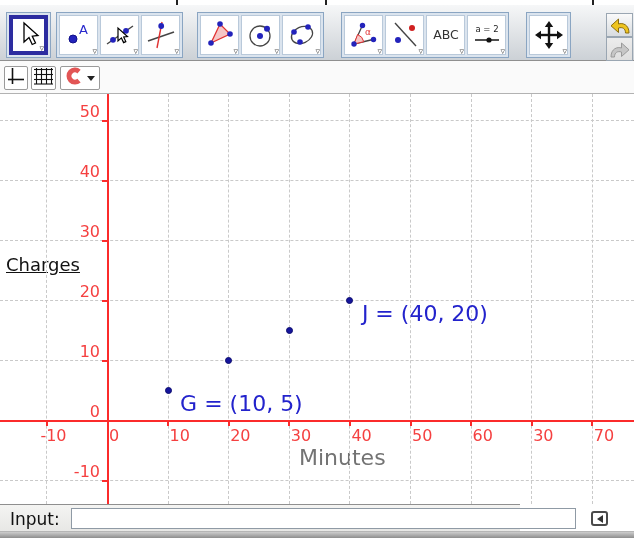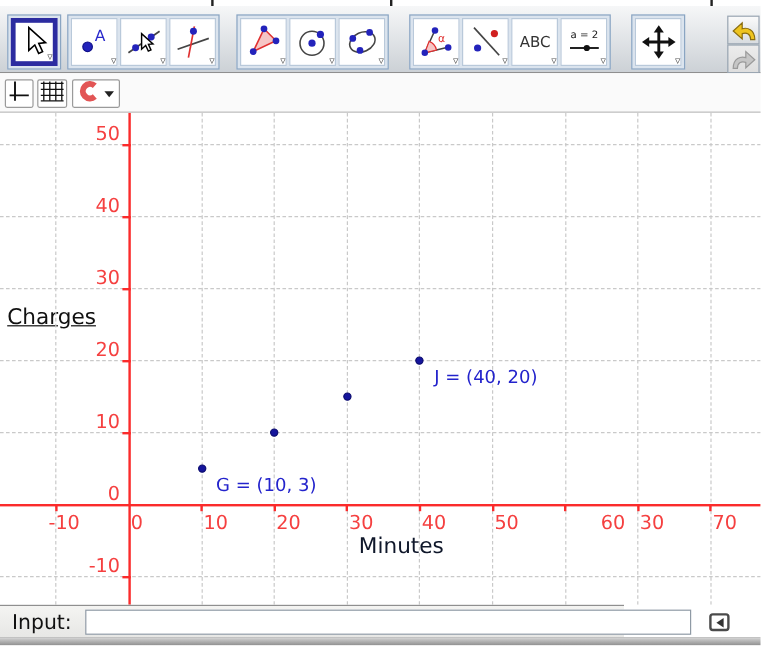--- a/index.html
+++ b/index.html
@@ -32,23 +32,23 @@
   .dd{width:0;height:0;border-left:4px solid transparent;border-right:4px solid transparent;border-top:5px solid #222;}
   
   #graph{position:absolute;left:0;top:94px;width:634px;height:410px;background:#fff;overflow:hidden;}
   .gridv{position:absolute;top:0;height:410px;width:0;border-left:1px dashed #c9c9c9;}
   .gridh{position:absolute;left:0;width:634px;height:0;border-top:1px dashed #c9c9c9;}
   .axis{position:absolute;background:#fb2b2b;}
   .tick{position:absolute;background:#fb2b2b;}
   .xlab,.ylab{position:absolute;color:#f54040;font-size:16px;line-height:17px;white-space:nowrap;}
   .ylab{width:58px;text-align:right;}
   .pt{position:absolute;width:7px;height:7px;border-radius:50%;background:#15159c;border:1px solid #0d0d70;box-sizing:border-box;}
-  .ptlab{position:absolute;color:#2323cc;font-size:15px;line-height:20px;white-space:nowrap;}
+  .ptlab{position:absolute;color:#2323cc;font-size:22px;line-height:20px;white-space:nowrap;}
   #ylabel{position:absolute;left:6px;top:160px;color:#111;font-size:18px;text-decoration:underline;}
-  #xlabel{position:absolute;left:299px;top:351px;color:#0f172a;font-size:18px;}
+  #xlabel{position:absolute;left:299px;top:351px;color:#737373;font-size:22px;}
   
   #inputbar{position:absolute;left:0;top:504px;width:520px;height:27px;
             background:linear-gradient(#f4f4f2,#e7e7e5);border-top:1px solid #8f8f8f;box-sizing:border-box;}
   #input-label{position:absolute;left:10px;top:4px;font-size:17px;color:#111;}
   #input-field{position:absolute;left:71px;top:3px;width:505px;height:21px;border:1px solid #8f9aa5;
                background:#fff;box-sizing:border-box;font-size:14px;padding:0 4px;outline:none;}
   #input-toggle{position:absolute;left:591px;top:6px;width:17px;height:15px;border:2px solid #4a4a4a;
                 border-radius:3px;box-sizing:border-box;display:flex;align-items:center;justify-content:center;background:transparent;}
   .tri-left{width:0;height:0;border-top:4px solid transparent;border-bottom:4px solid transparent;border-right:6px solid #333;}
   #bottom-strip{position:absolute;left:0;top:531px;width:634px;height:7px;
@@ -250,40 +250,40 @@
       <div class="xlab" style="left: 169.6px; top: 332.5px; color: rgb(245, 64, 64);">10</div>
       <div class="tick" style="left: 227.7px; top: 325.5px; width: 2px; height: 6px; background: rgb(251, 43, 43);"></div>
       <div class="xlab" style="left: 230.2px; top: 332.5px; color: rgb(245, 64, 64);">20</div>
       <div class="tick" style="left: 288.3px; top: 325.5px; width: 2px; height: 6px; background: rgb(251, 43, 43);"></div>
       <div class="xlab" style="left: 290.8px; top: 332.5px; color: rgb(245, 64, 64);">30</div>
       <div class="tick" style="left: 348.9px; top: 325.5px; width: 2px; height: 6px; background: rgb(251, 43, 43);"></div>
       <div class="xlab" style="left: 351.4px; top: 332.5px; color: rgb(245, 64, 64);">40</div>
       <div class="tick" style="left: 409.5px; top: 325.5px; width: 2px; height: 6px; background: rgb(251, 43, 43);"></div>
       <div class="xlab" style="left: 412px; top: 332.5px; color: rgb(245, 64, 64);">50</div>
       <div class="tick" style="left: 470.1px; top: 325.5px; width: 2px; height: 6px; background: rgb(251, 43, 43);"></div>
-      <div class="xlab" style="left: 472.6px; top: 332.5px; color: rgb(245, 64, 64); padding-left: 28px;">60</div>
+      <div class="xlab" style="left: 472.6px; top: 332.5px; color: rgb(245, 64, 64);">60</div>
       <div class="tick" style="left: 530.7px; top: 325.5px; width: 2px; height: 6px; background: rgb(251, 43, 43);"></div>
       <div class="xlab" style="left: 533.2px; top: 332.5px; color: rgb(245, 64, 64);">30</div>
       <div class="tick" style="left: 591.3px; top: 325.5px; width: 2px; height: 6px; background: rgb(251, 43, 43);"></div>
       <div class="xlab" style="left: 593.8px; top: 332.5px; color: rgb(245, 64, 64);">70</div>
       <div class="tick" style="left: 102px; top: 25.5px; width: 7px; height: 2px; background: rgb(251, 43, 43);"></div>
       <div class="ylab" style="left: 42px; top: 9px; color: rgb(245, 64, 64);">50</div>
       <div class="tick" style="left: 102px; top: 85.5px; width: 7px; height: 2px; background: rgb(251, 43, 43);"></div>
       <div class="ylab" style="left: 42px; top: 69px; color: rgb(245, 64, 64);">40</div>
       <div class="tick" style="left: 102px; top: 145.5px; width: 7px; height: 2px; background: rgb(251, 43, 43);"></div>
       <div class="ylab" style="left: 42px; top: 129px; color: rgb(245, 64, 64);">30</div>
       <div class="tick" style="left: 102px; top: 205.5px; width: 7px; height: 2px; background: rgb(251, 43, 43);"></div>
       <div class="ylab" style="left: 42px; top: 189px; color: rgb(245, 64, 64);">20</div>
       <div class="tick" style="left: 102px; top: 265.5px; width: 7px; height: 2px; background: rgb(251, 43, 43);"></div>
       <div class="ylab" style="left: 42px; top: 249px; color: rgb(245, 64, 64);">10</div>
       <div class="ylab" style="left: 42px; top: 309px; color: rgb(245, 64, 64);">0</div>
       <div class="tick" style="left: 102px; top: 385.5px; width: 7px; height: 2px; background: rgb(251, 43, 43);"></div>
       <div class="ylab" style="left: 42px; top: 369px; color: rgb(245, 64, 64);">-10</div>
       <div class="pt" style="left: 164.6px; top: 293px; background: rgb(21, 21, 156);"></div>
-      <div class="ptlab" style="left: 180.1px; top: 299.5px; color: rgb(35, 35, 204);">G = (10, 3)</div>
+      <div class="ptlab" style="left: 180.1px; top: 299.5px; color: rgb(35, 35, 204);">G = (10, 5)</div>
       <div class="pt" style="left: 225.2px; top: 263px; background: rgb(21, 21, 156);"></div>
       <div class="pt" style="left: 285.8px; top: 233px; background: rgb(21, 21, 156);"></div>
       <div class="pt" style="left: 346.4px; top: 203px; background: rgb(21, 21, 156);"></div>
       <div class="ptlab" style="left: 361.9px; top: 209.5px; color: rgb(35, 35, 204);">J = (40, 20)</div>
     </div>
 
   <div id="inputbar">
     <span id="input-label">Input:</span>
     <input id="input-field" value="" style="">
     <div id="input-toggle">

